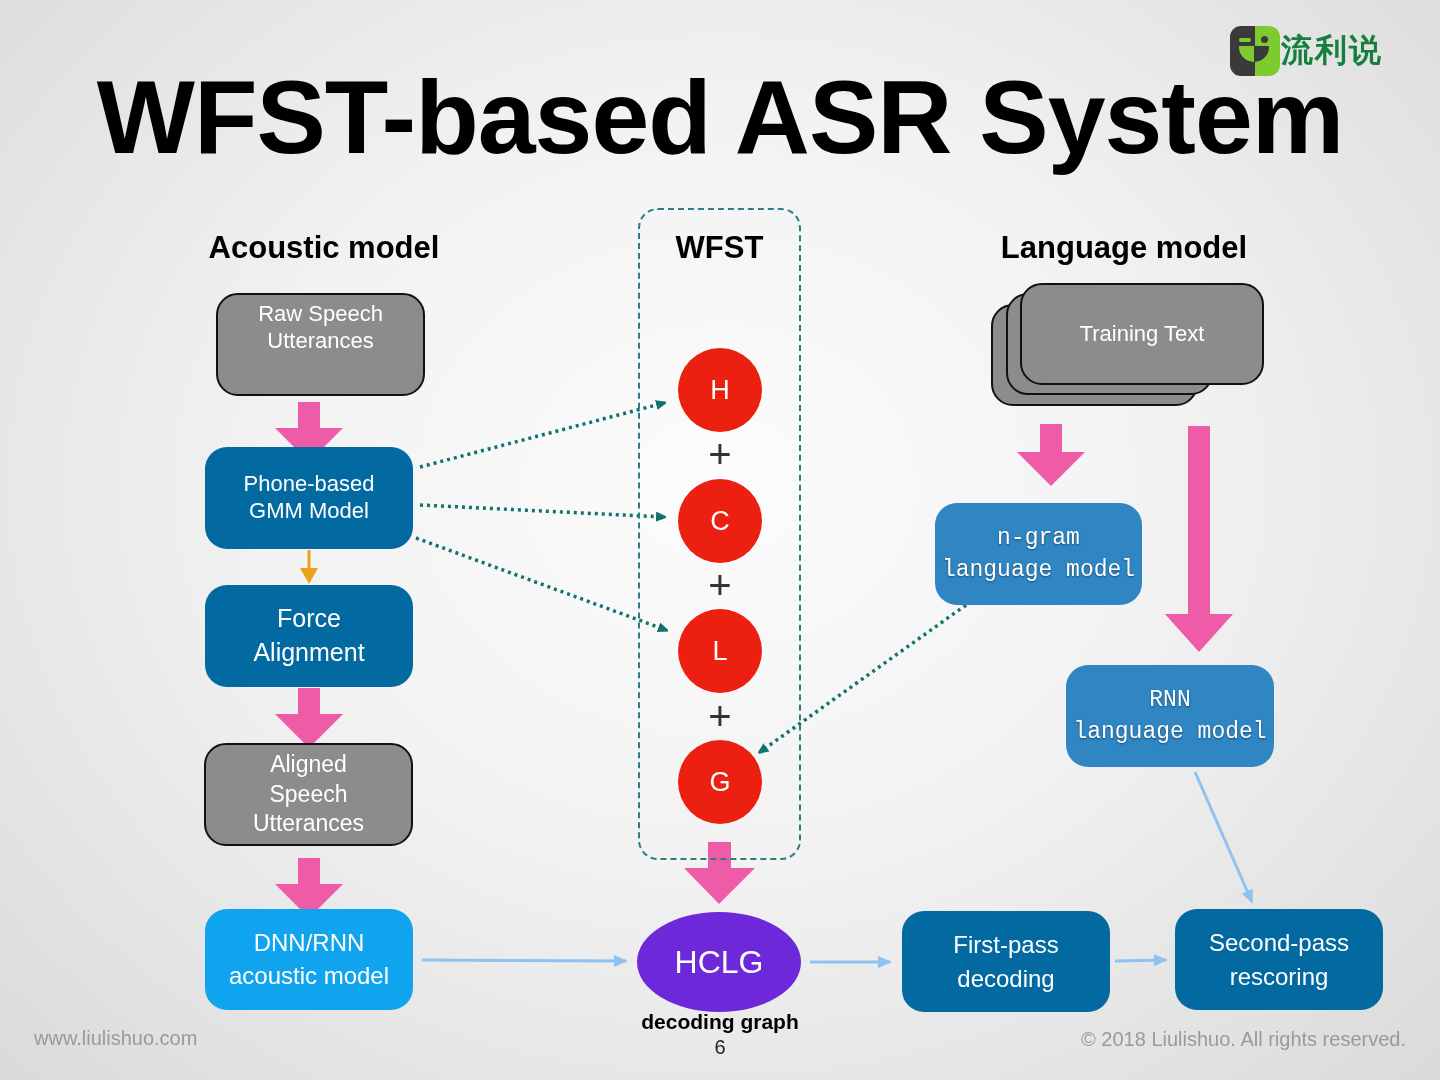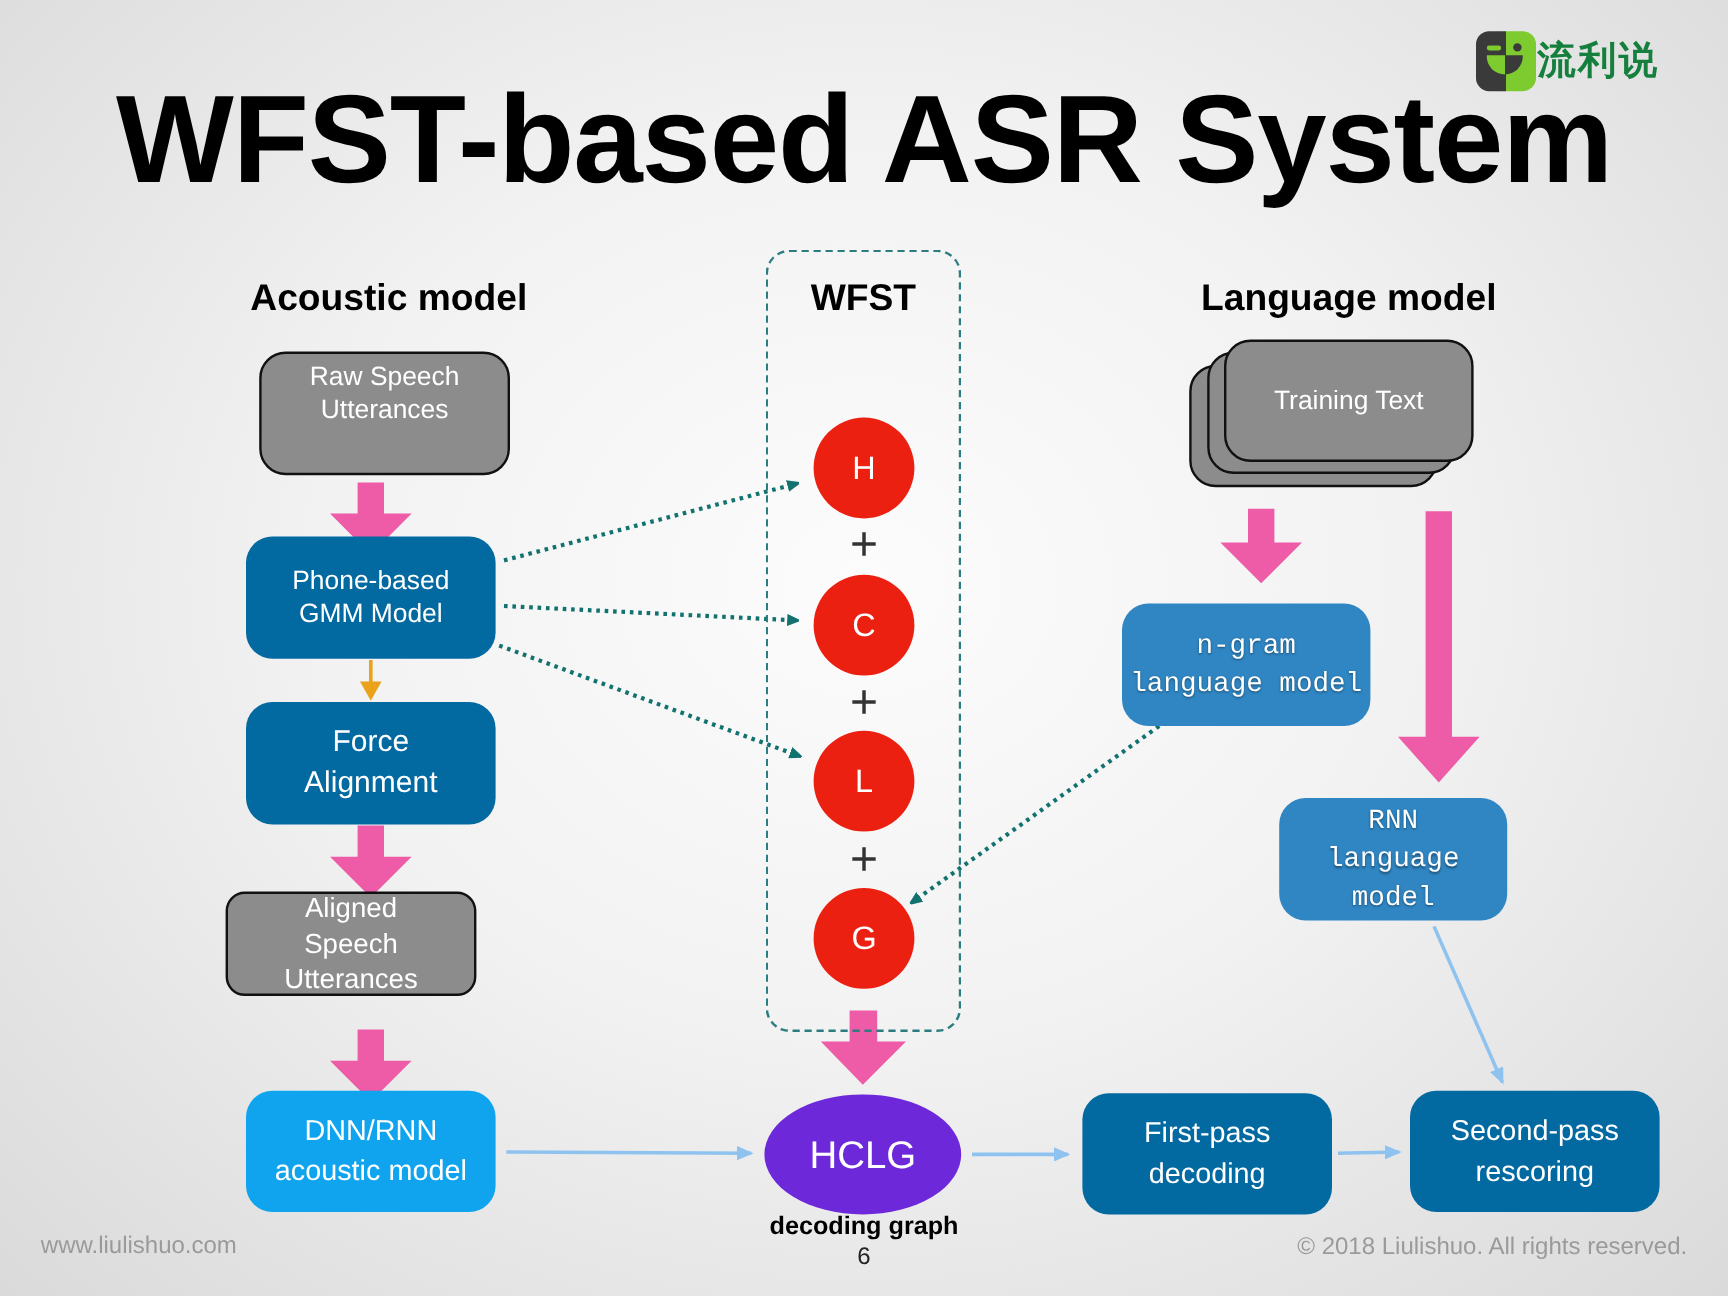--- a/index.html
+++ b/index.html
@@ -116,21 +116,21 @@
     <div>Phone-based</div>
     <div>GMM Model</div>
   </div>
 </div>
 <div class="abs box yellow" style="left:205px; top:585px; width:208px; height:102px; font-size:25px; line-height:1.35;">
   <div>
     <div>Force</div>
     <div>Alignment</div>
   </div>
 </div>
-<div class="abs box gray" style="left:188px; top:743px; width:209px; height:87px; font-size:23px; line-height:1.28;border-radius:16px;">
+<div class="abs box gray" style="left:204px; top:743px; width:209px; height:103px; font-size:23px; line-height:1.28;">
   <div>
     <div>Aligned</div>
     <div>Speech</div>
     <div>Utterances</div>
   </div>
 </div>
 <div class="abs box sky" style="left:205px; top:909px; width:208px; height:101px; font-size:24px; line-height:1.35;">
   <div>
     <div>DNN/RNN</div>
     <div>acoustic model</div>
@@ -145,29 +145,29 @@
 <div class="abs circle" style="left:678px; top:609px;">L</div>
 <div class="abs plus" style="left:678px; top:696px;">+</div>
 <div class="abs circle" style="left:678px; top:740px;">G</div>
 
 <div class="abs hclg">HCLG</div>
 <div class="abs caption" style="left:600px; top:1010px; width:240px;">decoding graph</div>
 <div class="abs pagenum" style="left:690px; top:1036px; width:60px;">6</div>
 
 <div class="abs box gray" style="left:991px; top:304px; width:207px; height:102px;"></div>
 <div class="abs box gray" style="left:1006px; top:293px; width:207px; height:102px;"></div>
-<div class="abs box gray" style="left:1020px; top:283px; width:208px; height:102px; font-size:22px;">Training Text</div>
+<div class="abs box gray" style="left:1020px; top:283px; width:244px; height:102px; font-size:22px;">Training Text</div>
 
 <div class="abs box steel" style="left:935px; top:503px; width:207px; height:102px; font-size:23px; line-height:1.4;">
   <div>
     <div>n-gram</div>
     <div>language model</div>
   </div>
 </div>
-<div class="abs box steel" style="left:1066px; top:665px; width:190px; height:102px; font-size:23px; line-height:1.4;">
+<div class="abs box steel" style="left:1066px; top:665px; width:208px; height:102px; font-size:23px; line-height:1.4;">
   <div>
     <div>RNN</div>
     <div>language model</div>
   </div>
 </div>
 
 <div class="abs box yellow" style="left:902px; top:911px; width:208px; height:101px; font-size:24px; line-height:1.38;">
   <div>
     <div>First-pass</div>
     <div>decoding</div>

